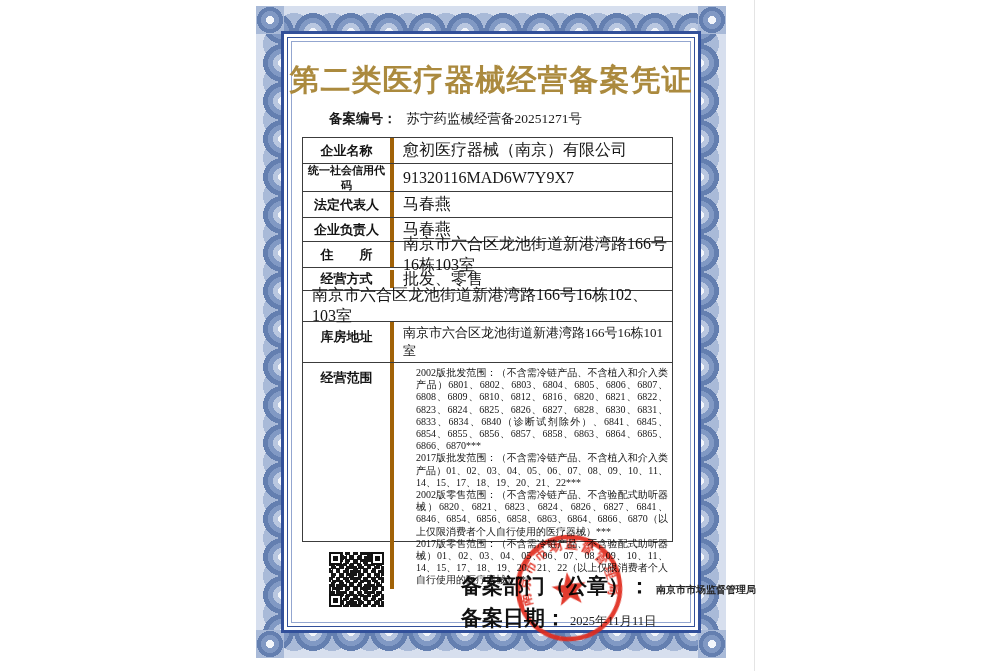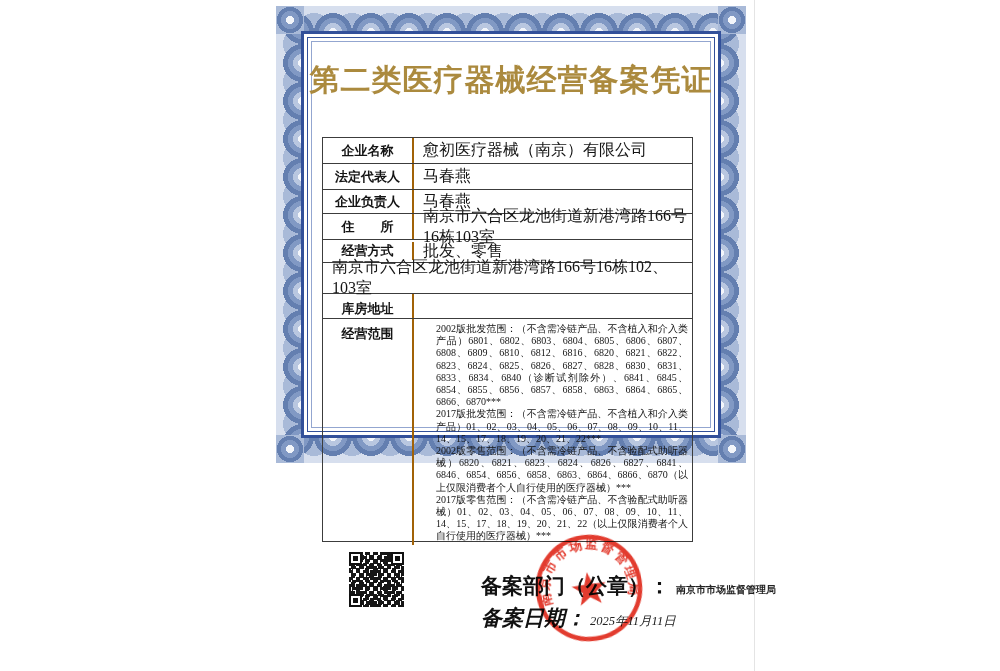--- a/index.html
+++ b/index.html
@@ -1,21 +1,21 @@
 <!DOCTYPE html>
 <html><head>
 <meta charset="utf-8">
 <style>
   html,body{margin:0;padding:0;background:#ffffff;}
   .stage{position:relative;width:1000px;height:671px;background:#fff;overflow:hidden;
          font-family:"Liberation Sans",sans-serif;}
   .page-edge{position:absolute;left:754px;top:0;width:1px;height:671px;background:#e4e4e4;}
 
   
-  .cert{position:absolute;left:276px;top:6px;width:470px;height:457px;background:#fff;border-radius:31px;}
+  .cert{position:absolute;left:256px;top:6px;width:470px;height:652px;background:#fff;border-radius:31px;}
 
   
   .bstrip{position:absolute;z-index:1;}
   .b-top{left:0;right:0;top:0;height:26px;
     background:
       radial-gradient(circle at 50% 100%, #f3f6fb 0 4px, #b9c7e0 4px 9px, #8199c4 9px 14px, #647fb0 14px 19px, rgba(0,0,0,0) 19px) 0 0/38px 26px repeat-x,
       radial-gradient(circle at 50% 100%, #a9bad8 0 19px, rgba(0,0,0,0) 19px) 19px 0/38px 26px repeat-x,
       linear-gradient(#d7dfee,#d7dfee);}
   .b-bottom{left:0;right:0;bottom:0;height:26px;
     background:
@@ -49,21 +49,21 @@
          letter-spacing:1px;color:#ab8a3e;}
   .recline{position:absolute;left:73px;top:104px;display:flex;align-items:baseline;gap:10px;}
   .recline .lab{font-weight:bold;font-size:13.5px;color:#1a1a1a;}
   .recline .val{font-family:"Liberation Serif",serif;font-size:13.5px;color:#1a1a1a;}
 
   
   .tbl{position:absolute;left:46px;top:131px;width:371px;height:405px;
        border:1px solid #3c3c3c;display:flex;flex-direction:column;box-sizing:border-box;}
   .row{display:flex;border-bottom:1px solid #3c3c3c;box-sizing:border-box;}
   .row:last-child{border-bottom:none;flex:1;gap:13px;}
-  .lcell{width:91px;border-right:2px solid #a16207;display:flex;align-items:center;
+  .lcell{width:91px;border-right:4px solid #a16207;display:flex;align-items:center;
          justify-content:center;font-weight:bold;font-size:13px;color:#141414;
          box-sizing:border-box;text-align:center;}
   .vcell{flex:1;display:flex;align-items:center;padding:2px 4px 2px 9px;
          font-family:"Liberation Serif",serif;font-size:16px;color:#141414;box-sizing:border-box;}
   .r1{height:27px;} .r2{height:28px;} .r3{height:27px;} .r4{height:24px;}
   .r5{height:26px;} .r6{height:23px;align-items:center;} .r7{height:31px;} .r8{height:54px;}
   .r2 .lcell{font-size:11px;}
   .r8 .lcell,.r9 .lcell{align-items:flex-start;padding-top:6px;}
   .r8 .vcell{font-size:13px;}
   .r9 .vcell{align-items:flex-start;font-size:10px;line-height:12.2px;
@@ -75,21 +75,21 @@
       repeating-conic-gradient(rgba(0,0,0,0) 0% 25%, #161616 25% 50%) 2px 3px/9px 9px,
       #fff;}
   .qr-finder{position:absolute;width:13px;height:13px;border:2.5px solid #111;
              box-sizing:border-box;background:#fff;}
   .qr-finder::after{content:"";position:absolute;inset:2px;background:#111;}
   .qf-tl{left:0;top:0;} .qf-tr{right:0;top:0;} .qf-bl{left:0;bottom:0;}
 
   .dept{position:absolute;left:205px;top:566px;display:flex;align-items:baseline;gap:6px;}
   .dept .lab,.date .lab{font-weight:bold;font-size:21px;color:#111;white-space:nowrap;}
   .dept .val{font-family:"Liberation Serif",serif;font-weight:bold;font-size:10px;color:#222;white-space:nowrap;}
-  .date{position:absolute;left:205px;top:598px;display:flex;align-items:baseline;gap:4px;font-style:italic;}
+  .date{position:absolute;left:205px;top:598px;display:flex;align-items:baseline;gap:4px;}
   .date .val{font-family:"Liberation Serif",serif;font-size:12.5px;color:#222;white-space:nowrap;}
 
   .seal{position:absolute;left:255px;top:524px;width:116px;height:116px;z-index:6;
         mix-blend-mode:multiply;opacity:0.92;transform:rotate(-8deg);}
 </style>
 </head>
 <body>
 
 <div class="stage">
   <div class="page-edge"></div>
@@ -105,25 +105,33 @@
     <div class="bcorner c-bl"></div>
     <div class="bcorner c-br"></div>
     <div class="frame1"></div>
     <div class="frame2"></div>
     <div class="frame3"></div>
 
     <div class="content">
 
       <div class="title">第二类医疗器械经营备案凭证</div>
 
+      <div class="recline">
+        <span class="lab">备案编号：</span>
+        <span class="val">苏宁药监械经营备20251271号</span>
+      </div>
 
       <div class="tbl">
         <div class="row r1">
           <div class="lcell">企业名称</div>
           <div class="vcell">愈初医疗器械（南京）有限公司</div>
+        </div>
+        <div class="row r2">
+          <div class="lcell">统一社会信用代码</div>
+          <div class="vcell">91320116MAD6W7Y9X7</div>
         </div>
         <div class="row r3">
           <div class="lcell">法定代表人</div>
           <div class="vcell">马春燕</div>
         </div>
         <div class="row r4">
           <div class="lcell">企业负责人</div>
           <div class="vcell">马春燕</div>
         </div>
         <div class="row r5">
@@ -132,20 +140,21 @@
         </div>
         <div class="row r6">
           <div class="lcell">经营方式</div>
           <div class="vcell">批发、零售</div>
         </div>
         <div class="row r7">
           <div class="vcell">南京市六合区龙池街道新港湾路166号16栋102、103室</div>
         </div>
         <div class="row r8">
           <div class="lcell">库房地址</div>
+          <div class="vcell">南京市六合区龙池街道新港湾路166号16栋101室</div>
         </div>
         <div class="row r9">
           <div class="lcell">经营范围</div>
           <div class="vcell">2002版批发范围：（不含需冷链产品、不含植入和介入类产品）6801、6802、6803、6804、6805、6806、6807、6808、6809、6810、6812、6816、6820、6821、6822、6823、6824、6825、6826、6827、6828、6830、6831、6833、6834、6840（诊断试剂除外）、6841、6845、6854、6855、6856、6857、6858、6863、6864、6865、6866、6870***
 2017版批发范围：（不含需冷链产品、不含植入和介入类产品）01、02、03、04、05、06、07、08、09、10、11、14、15、17、18、19、20、21、22***
 2002版零售范围：（不含需冷链产品、不含验配式助听器械）6820、6821、6823、6824、6826、6827、6841、6846、6854、6856、6858、6863、6864、6866、6870（以上仅限消费者个人自行使用的医疗器械）***
 2017版零售范围：（不含需冷链产品、不含验配式助听器械）01、02、03、04、05、06、07、08、09、10、11、14、15、17、18、19、20、21、22（以上仅限消费者个人自行使用的医疗器械）***</div>
         </div>
       </div>
 

